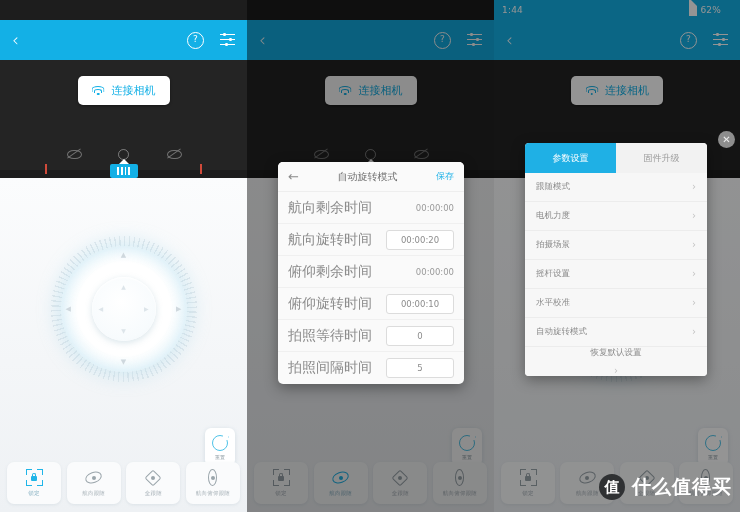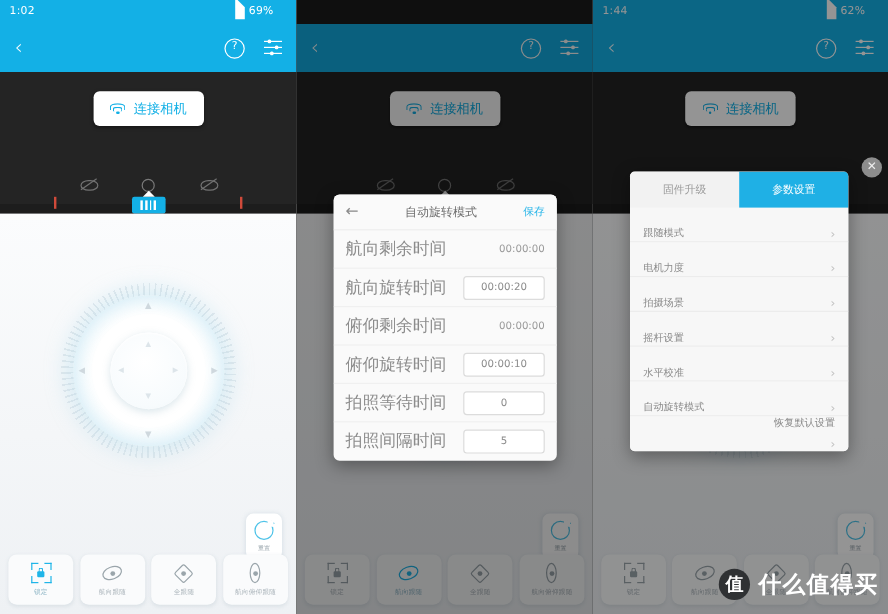--- a/index.html
+++ b/index.html
@@ -227,21 +227,21 @@
     position:absolute;left:31px;top:143px;width:182px;
     background:#f7f7f7;border-radius:4px;box-shadow:0 4px 14px rgba(0,0,0,.35);overflow:hidden;
   }
   .sheet-tabs{display:flex;height:30px;}
   .sheet-tab{
     flex:1;display:flex;align-items:center;justify-content:center;
     font-size:9px;color:#9a9a9a;background:#f2f2f2;
   }
   .sheet-tab.active{background:#1fb0e5;color:#ffffff;}
   .sheet-item{
-    height:29px;display:flex;align-items:flex-end;justify-content:space-between;
+    height:29px;display:flex;align-items:center;justify-content:space-between;
     padding:0 11px;box-sizing:border-box;border-bottom:1px solid #ececec;background:#f7f7f7;
   }
   .sheet-item:last-child{border-bottom:none;flex-direction:column;}
   .sheet-lbl{font-size:8.5px;color:#8b8b8b;}
   .chev{color:#c3c3c3;font-size:10px;line-height:1;}
   .close-fab{
     position:absolute;right:5px;top:131px;width:17px;height:17px;border-radius:50%;
     background:#8d8d8d;color:#efefef;font-size:10px;line-height:17px;text-align:center;
   }
 
@@ -255,32 +255,20 @@
     font-family:"DejaVu Sans","Liberation Sans",sans-serif;
   }
   .wm-text{color:#ffffff;font-size:19px;font-weight:bold;letter-spacing:1px;}
 </style>
 </head>
 <body>
 
 <div class="stage">
 
   <div class="panel">
-    <div class="statusbar">
-      <div class="sb-left">
-        <span class="sb-time">1:02</span>
-        <span class="sb-ico"><span class="ico-pin"></span></span>
-        <span class="sb-ico"><span class="ico-sd"></span></span>
-      </div>
-      <div class="sb-right">
-        <span class="sb-ico"><span class="ico-sig"></span></span>
-        <span class="sb-pct">69%</span>
-        <span class="sb-ico"><span class="ico-batt"></span></span>
-      </div>
-    </div>
 
     <div class="appbar">
       <div class="bar-back">‹</div>
       <div class="bar-actions">
         <div class="ico-help">?</div>
         <div class="ico-menu">
             <i></i>
             <i></i>
             <i></i>
           </div>
@@ -597,22 +585,22 @@
         </div>
       </div>
     </div>
 
     <div class="dimmer soft"></div>
 
     <div class="close-fab">✕</div>
 
     <div class="sheet">
       <div class="sheet-tabs">
+        <div class="sheet-tab active">参数设置</div>
         <div class="sheet-tab">固件升级</div>
-        <div class="sheet-tab active">参数设置</div>
       </div>
       <div class="sheet-item">
         <span class="sheet-lbl">跟随模式</span>
         <span class="chev">›</span>
       </div>
       <div class="sheet-item">
         <span class="sheet-lbl">电机力度</span>
         <span class="chev">›</span>
       </div>
       <div class="sheet-item">

